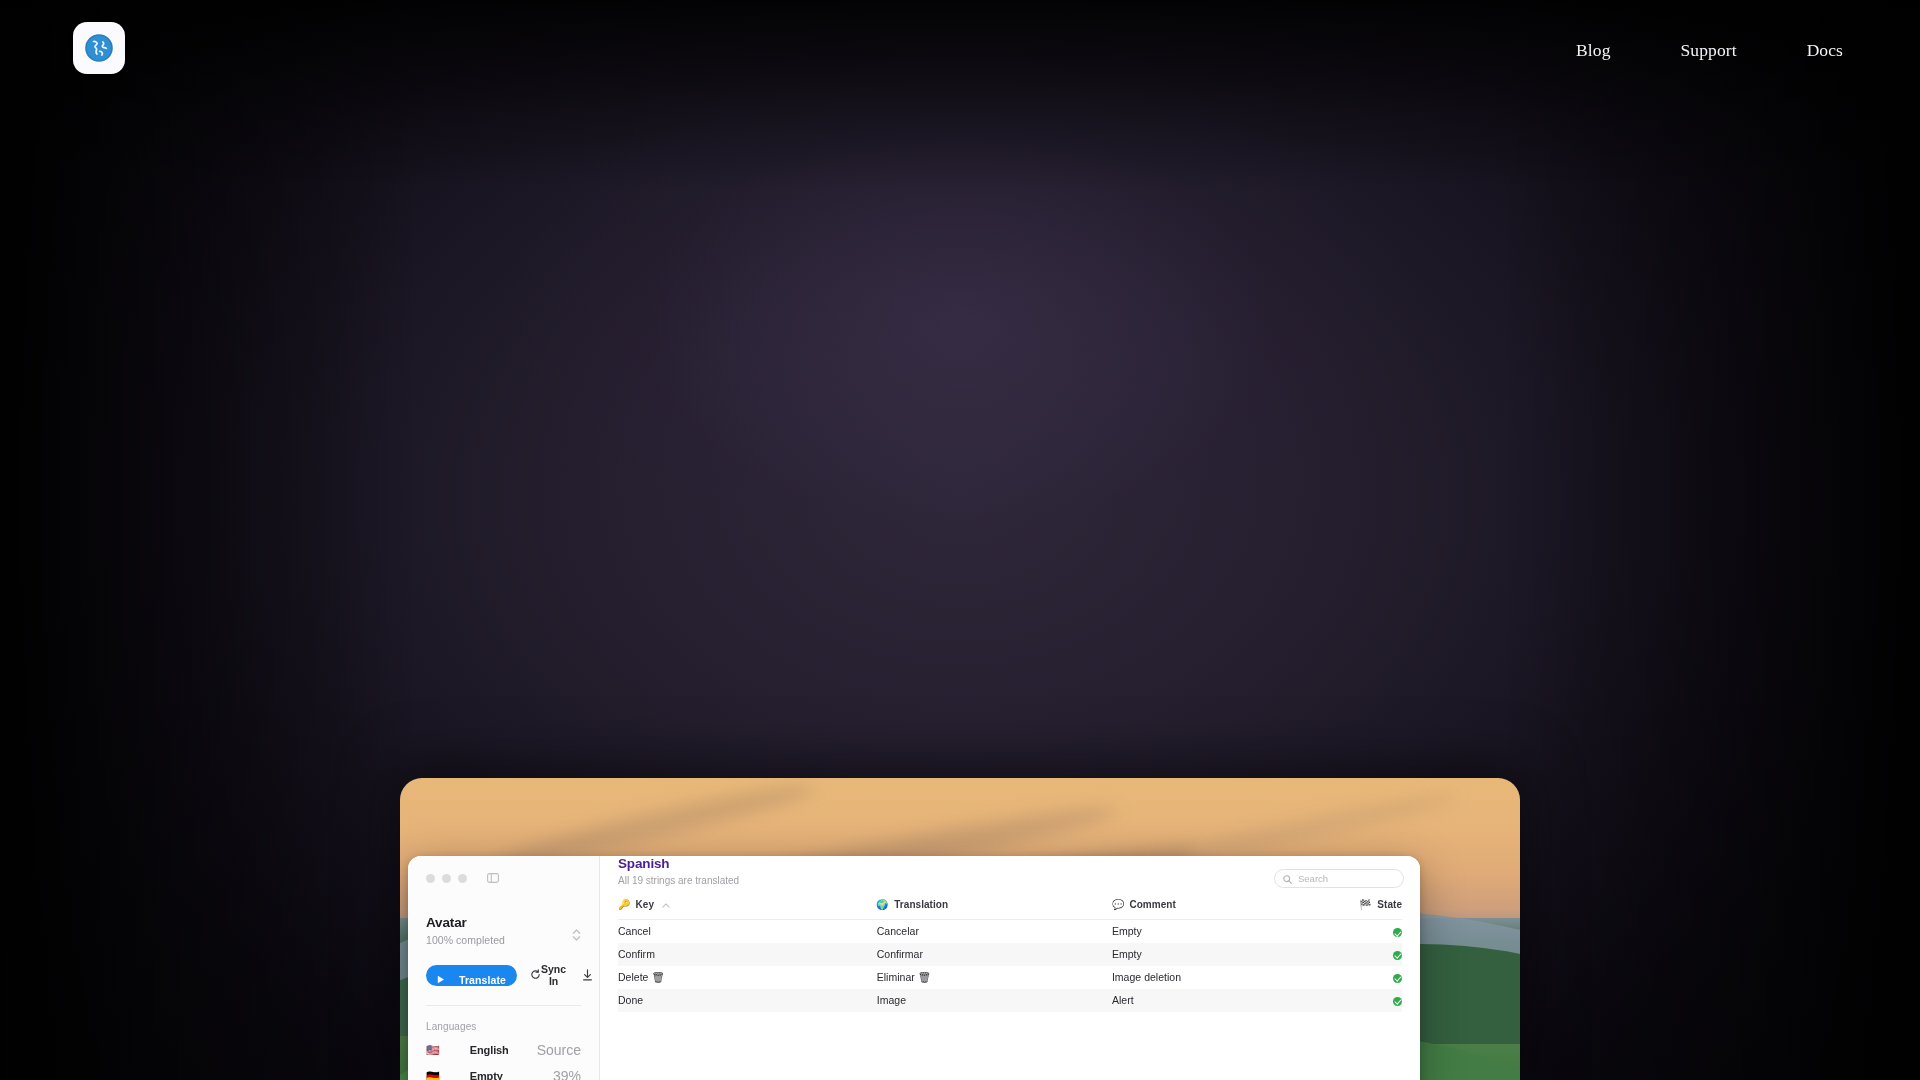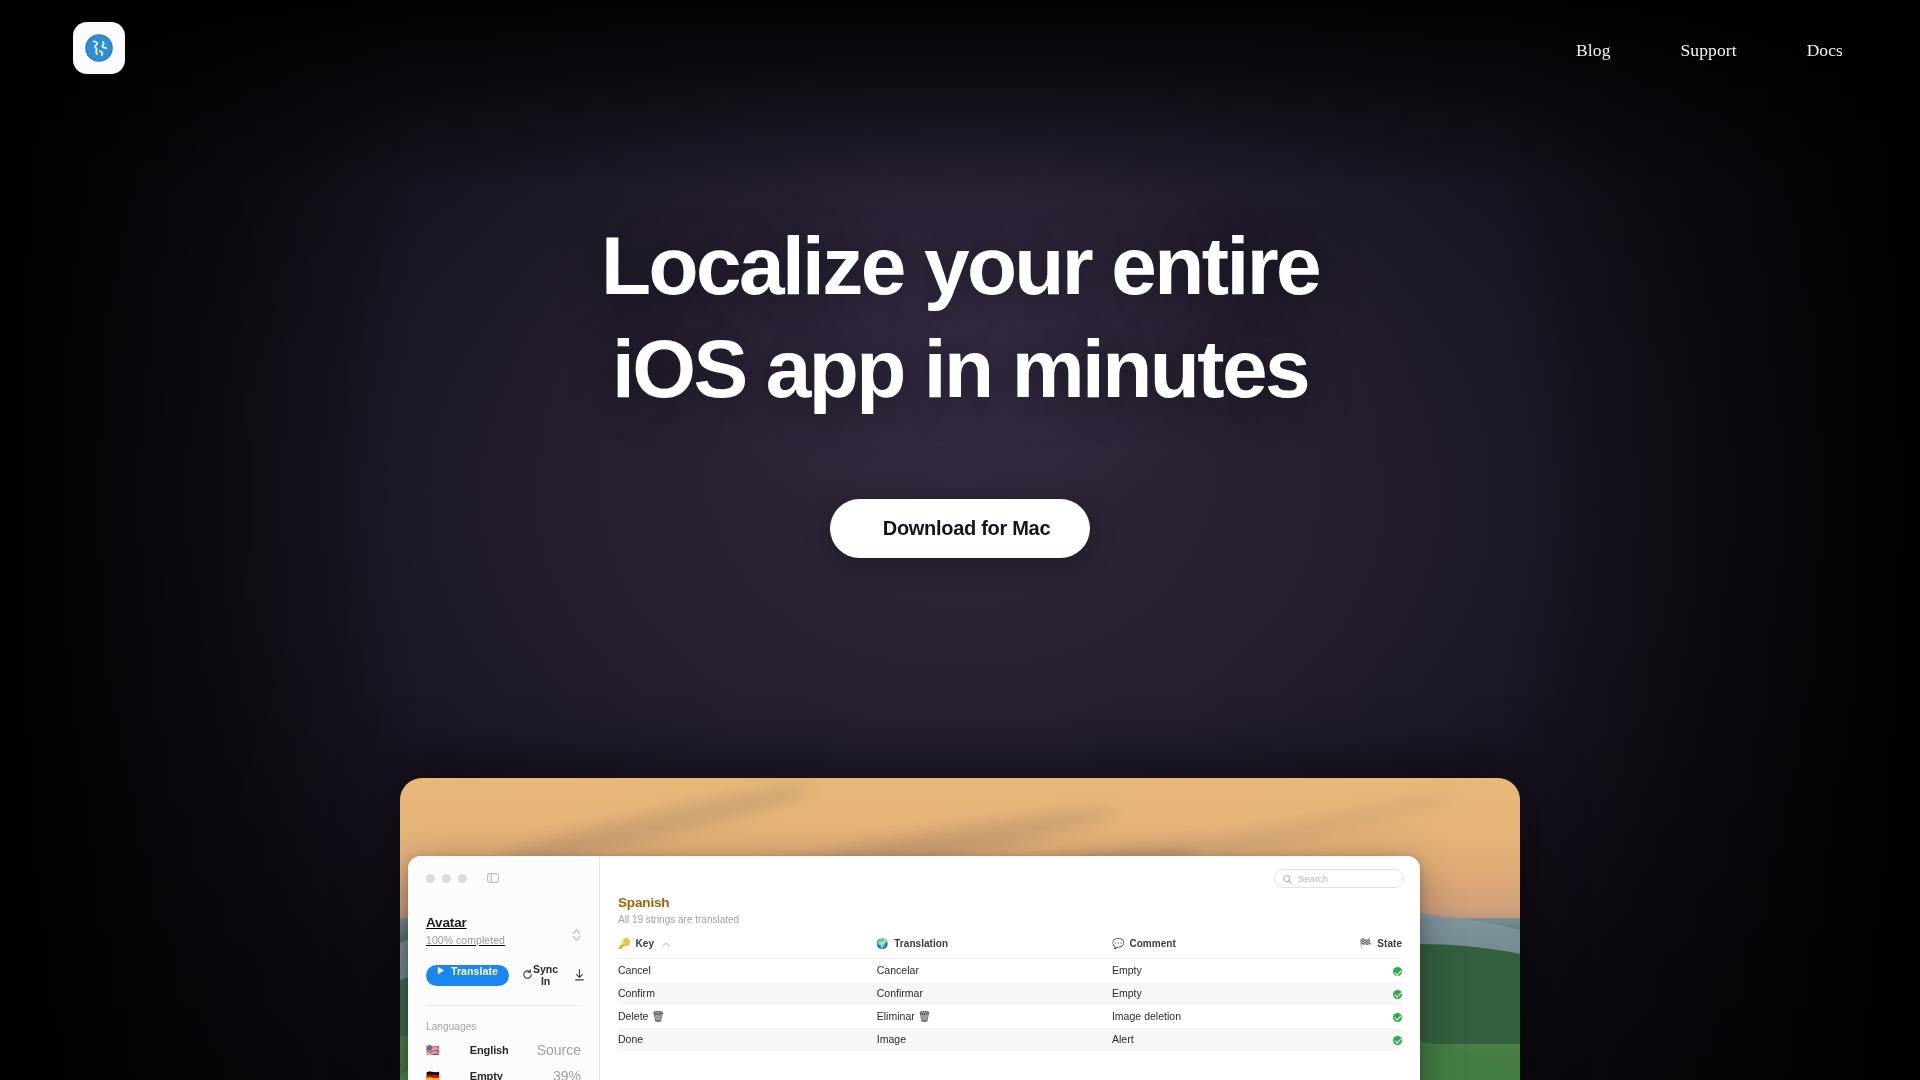--- a/index.html
+++ b/index.html
@@ -133,28 +133,28 @@
     width:192px; flex:0 0 192px; height:100%;
     background:#fcfcfc;
     border-right:1px solid #e7e7e9;
     padding:14px 18px 0 18px;
     position:relative;
   }
   .tlights { display:flex; align-items:center; gap:7px; height:16px; }
   .tl { width:9px; height:9px; border-radius:50%; background:#dcdcdf; }
   .sbtoggle { margin-left:13px; opacity:0.55; display:flex; }
 
-  .proj { margin-top:29px; display:flex; align-items:flex-end; justify-content:space-between;text-decoration:underline; }
+  .proj { margin-top:29px; display:flex; align-items:flex-end; justify-content:space-between; }
   .proj-name { font-size:13.5px; font-weight:700; color:#1e1e22; letter-spacing:-0.15px; }
   .proj-sub { font-size:10.5px; color:#9a9aa0; margin-top:4px; letter-spacing:0.05px; }
   .stepper { opacity:0.4; margin-top:3px; }
 
   .actions { margin-top:17px; display:flex; align-items:center; gap:0; }
   .btn-translate {
-    display:inline-flex; align-items:flex-start; gap:6px;
+    display:inline-flex; align-items:flex-end; gap:14px;
     background:#1a86f0; color:#fff;
     border:none; cursor:pointer;
     font-family:"Liberation Sans", sans-serif;
     font-size:10.5px; font-weight:700; letter-spacing:0.1px;
     height:21px; padding:0 11px; border-radius:11px;
   }
   .btn-sync {
     display:inline-flex; align-items:center; 
     background:none; border:none; cursor:pointer;
     font-family:"Liberation Sans", sans-serif;
@@ -183,21 +183,21 @@
     border:1px solid #e2e2e5; border-radius:10px;
     padding:0 8px; background:#fff;
   }
   .search input {
     border:none; outline:none; background:none; width:100%;
     font-family:"Liberation Sans", sans-serif;
     font-size:9.5px; color:#3a3a3f;
   }
   .search input::placeholder { color:#b6b6bc; }
 
-  .lang-title { padding-top:39px; font-size:13.5px; font-weight:700; color:#a16207; letter-spacing:-0.15px; }
+  .lang-title { font-size:13.5px; font-weight:700; color:#4c1d95; letter-spacing:-0.15px; }
   .lang-status { margin-top:4px; font-size:10px; color:#a0a0a6; }
 
   table.strings { width:100%; border-collapse:collapse; margin-top:13px; table-layout:fixed; }
   table.strings th {
     text-align:left; font-size:10px; font-weight:700; color:#3a3a40;
     padding:0 0 9px 0; letter-spacing:0.05px;
     border-bottom:1px solid #ededef;
   }
   table.strings th .thi { display:inline-flex; align-items:center; gap:5px; }
   table.strings th.state-col { text-align:right; }
@@ -241,32 +241,20 @@
         <path d="M17.6 20.4c1.1-.2 2.1.3 2.6 1.2.4.8.2 1.7-.3 2.4" fill="none" stroke="#f2f8fc" stroke-width="1.7" stroke-linecap="round"></path>
       </svg>
     </div>
     <nav class="nav">
       <a href="#">Blog</a>
       <a href="#">Support</a>
       <a href="#">Docs</a>
     </nav>
   </div>
 
-  <div class="hero">
-    <h1>
-      <span class="l1">Localize your entire</span>
-      <span class="l2">iOS app in minutes</span>
-    </h1>
-    <div class="cta-wrap">
-      <button class="cta">
-        <span class="apple"></span>
-        <span>Download for Mac</span>
-      </button>
-    </div>
-  </div>
 
   <div class="shot">
     <div class="wall">
       <div class="wall-sky"></div>
       <div class="wall-cloud" style="left:90px; top:34px; width:330px; height:26px; transform:rotate(-13deg);"></div>
       <div class="wall-cloud" style="left:300px; top:58px; width:420px; height:30px; transform:rotate(-11deg);"></div>
       <div class="wall-cloud" style="left:470px; top:86px; width:330px; height:24px; transform:rotate(-9deg); background:rgba(130,104,84,0.34);"></div>
       <div class="wall-cloud" style="left:610px; top:108px; width:260px; height:18px; transform:rotate(-6deg); background:rgba(120,96,78,0.30);"></div>
       <div class="wall-cloud" style="left:760px; top:40px; width:300px; height:20px; transform:rotate(-12deg); background:rgba(160,130,104,0.22);"></div>
       <div class="wall-hills"></div>

